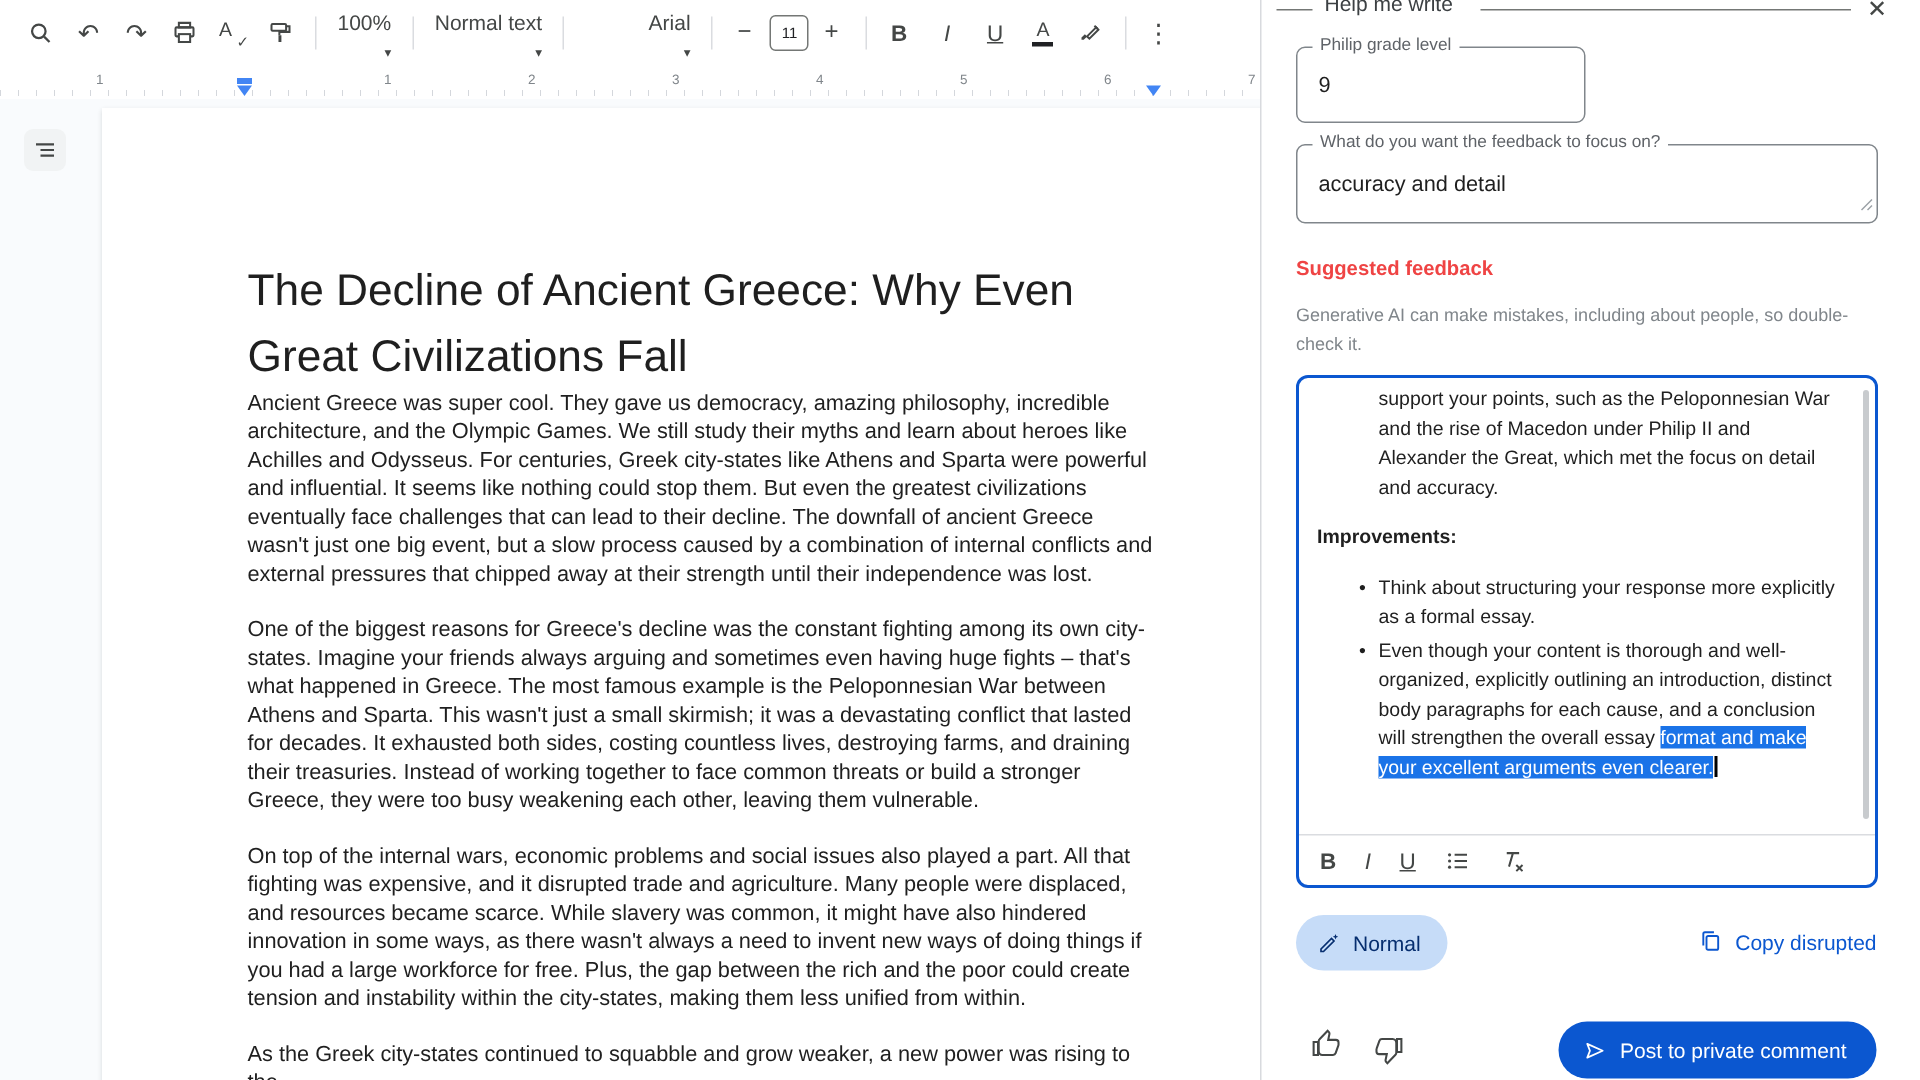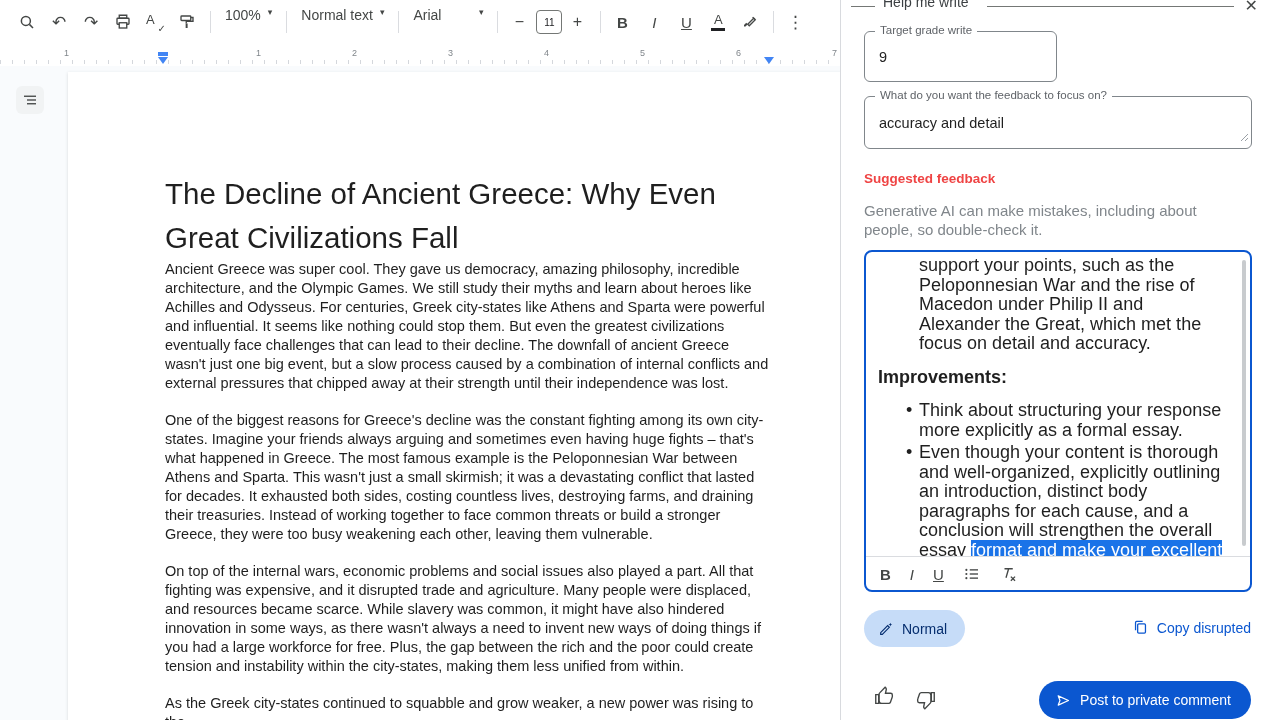--- a/index.html
+++ b/index.html
@@ -10,21 +10,21 @@
   
   .docs { position:relative; width:840px; height:720px; background:#f9fbfd; overflow:hidden; flex:none; }
   .toolbar { position:absolute; top:0; left:0; width:100%; height:44px; background:#fff;
              display:flex; align-items:center; padding-left:12px; z-index:3; }
   .tb-btn { height:30px; min-width:30px; border:none; background:transparent; border-radius:4px;
             display:flex; align-items:center; justify-content:center; color:#444746; font-size:16px;
             cursor:pointer; margin-right:2px; font-family:inherit; }
   .tb-btn.glyph { font-size:17px; }
   .sep { width:1px; height:22px; background:#dadce0; margin:0 6px; flex:none; }
   .tb-dd { height:30px; border:none; background:transparent; border-radius:4px; display:flex;
-           align-items:flex-start; gap:7px; padding:0 8px; color:#444746; font-size:14px; cursor:pointer; font-family:inherit; }
+           align-items:flex-end; gap:7px; padding:0 8px; color:#444746; font-size:14px; cursor:pointer; font-family:inherit;flex-direction:column; }
   .tb-dd .dd { font-size:9px; color:#444746; }
   .fontsize-box { width:26px; height:24px; border:1px solid #747775; border-radius:4px;
                   display:flex; align-items:center; justify-content:center; font-size:10px; color:#202124; }
   .fmt { font-size:15px; width:30px; }
   .fmt.b { font-weight:bold; }
   .fmt.i { font-style:italic; }
   .fmt.u { text-decoration:underline; }
   .a-color { display:flex; flex-direction:column; align-items:center; line-height:1; gap:2px; }
   .a-color .bar { width:14px; height:3px; background:#202124; }
   .spell { position:relative; width:20px; height:20px; font-size:13px; color:#444746; }
@@ -56,26 +56,26 @@
 
   .field { position:absolute; border:1px solid #80868b; border-radius:6px; background:#fff; }
   .field .flabel { position:absolute; top:-8px; left:10px; background:#fff; padding:0 5px; font-size:11.5px; color:#5f6368; white-space:nowrap; }
   .field input { width:100%; height:100%; border:none; outline:none; background:transparent;
                  padding:0 14px; font-size:14.5px; color:#1f1f1f; font-family:inherit; }
   .grade-field { left:23px; top:31px; width:193px; height:51px; }
   .focus-field { left:23px; top:96px; width:388px; height:53px; }
   .resize-handle { position:absolute; right:2px; bottom:2px; }
 
   .suggested-h { position:absolute; left:23px; top:171px; font-size:13.5px; font-weight:bold; color:#ef4444; }
-  .disclaimer { position:absolute; left:23px; top:201px; width:384px; font-size:15px; line-height:19px; color:#80868b; }
+  .disclaimer { position:absolute; left:23px; top:201px; width:384px; font-size:12px; line-height:19px; color:#80868b; }
 
   .fb-box { position:absolute; left:23px; top:250px; width:388px; height:342px;
             border:2px solid #0b57d0; border-radius:8px; background:#fff; }
   .fb-content { position:relative; height:305px; overflow:hidden; padding:4px 26px 0 12px;
-                font-size:18px; line-height:19.5px; color:#1f1f1f; border-bottom:1px solid #dadce0; }
+                font-size:13px; line-height:19.5px; color:#1f1f1f; border-bottom:1px solid #dadce0; }
   .fb-intro { margin-left:41px; }
   .fb-imp { font-weight:bold; margin:14px 0; }
   .fb-list { list-style:none; padding-left:41px; }
   .fb-list li { position:relative; margin-bottom:3px; }
   .fb-list li::before { content:"•"; position:absolute; left:-13px; top:0; color:#1f1f1f; }
   .sel { background:#1a73e8; color:#fff; }
   .caret { display:inline-block; width:1.5px; height:14px; background:#000; vertical-align:-2px; margin-left:1px; }
   .fb-scrollbar { position:absolute; right:4px; top:8px; width:4px; height:286px; background:#c8cbce; border-radius:2px; cursor:grab; }
   .fb-toolbar { display:flex; align-items:center; height:34px; padding-left:14px; gap:19px; }
   .fb-tool { border:none; background:none; color:#444746; font-size:15px; cursor:pointer; display:flex; align-items:center; font-family:inherit; }
@@ -204,21 +204,21 @@
   </div>
 
   <div class="sidebar">
 
     <div class="legend-line" style="left:10px; width:24px;"></div>
     <div class="legend-line" style="left:146px; right:46px;"></div>
     <div class="panel-title">Help me write</div>
     <button class="close-x">✕</button>
 
     <div class="field grade-field">
-      <span class="flabel">Target grade write</span>
+      <span class="flabel">Philip grade level</span>
       <input type="text" value="9" style="">
     </div>
 
     <div class="field focus-field">
       <span class="flabel">What do you want the feedback to focus on?</span>
       <input type="text" value="accuracy and detail" style="">
       <span class="resize-handle">
         <svg viewBox="0 0 10 10" width="10" height="10">
             <line x1="2" y1="9" x2="9" y2="2" stroke="#9aa0a6" stroke-width="1"></line>
             <line x1="6" y1="9" x2="9" y2="6" stroke="#9aa0a6" stroke-width="1"></line>

